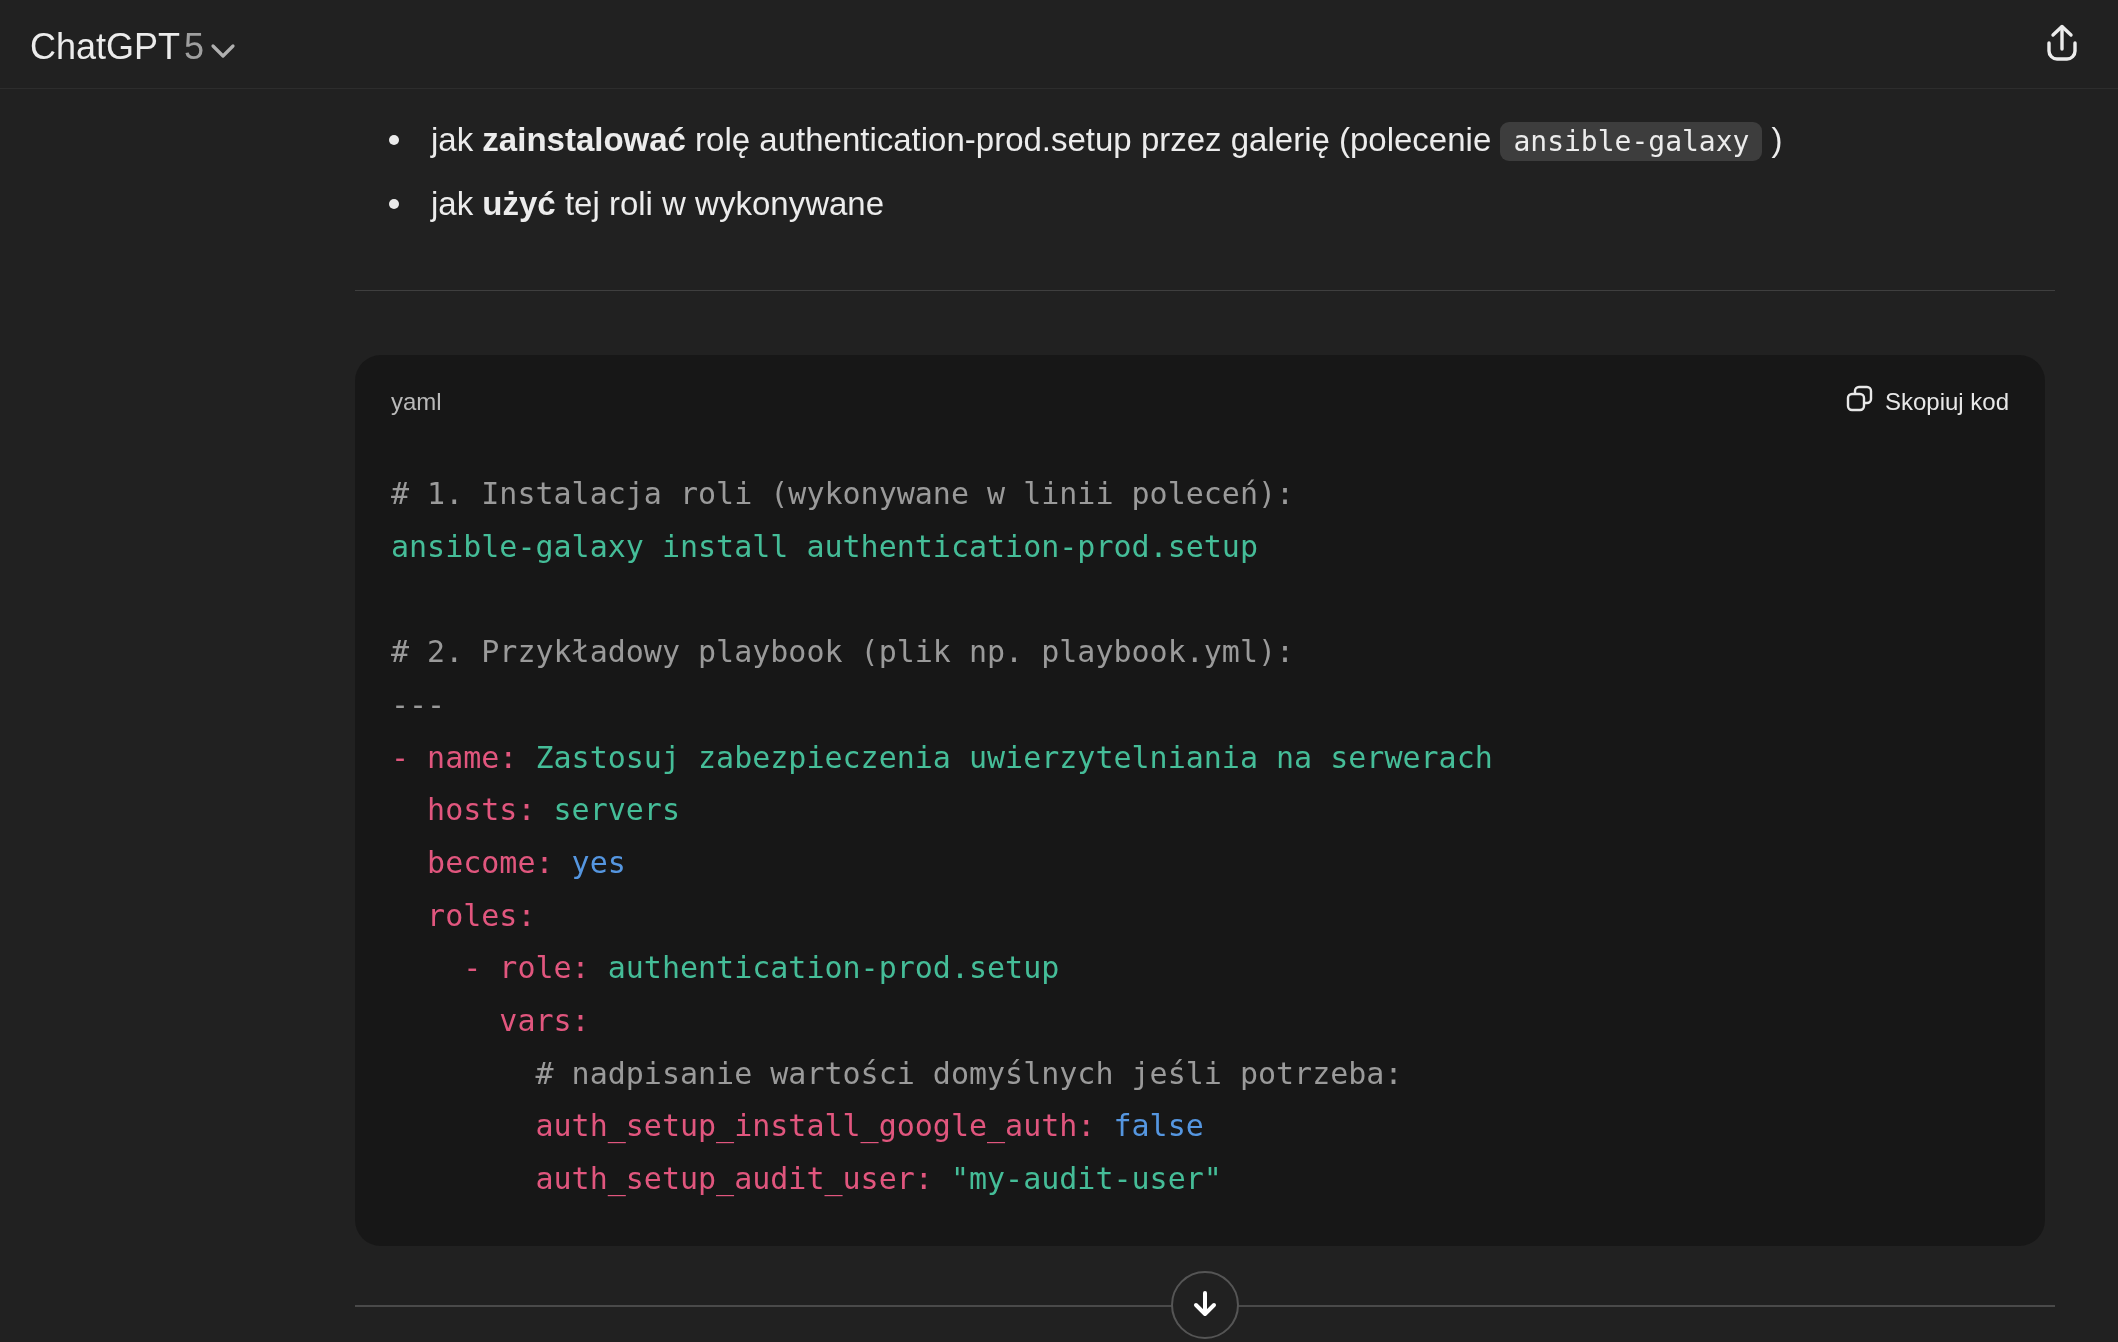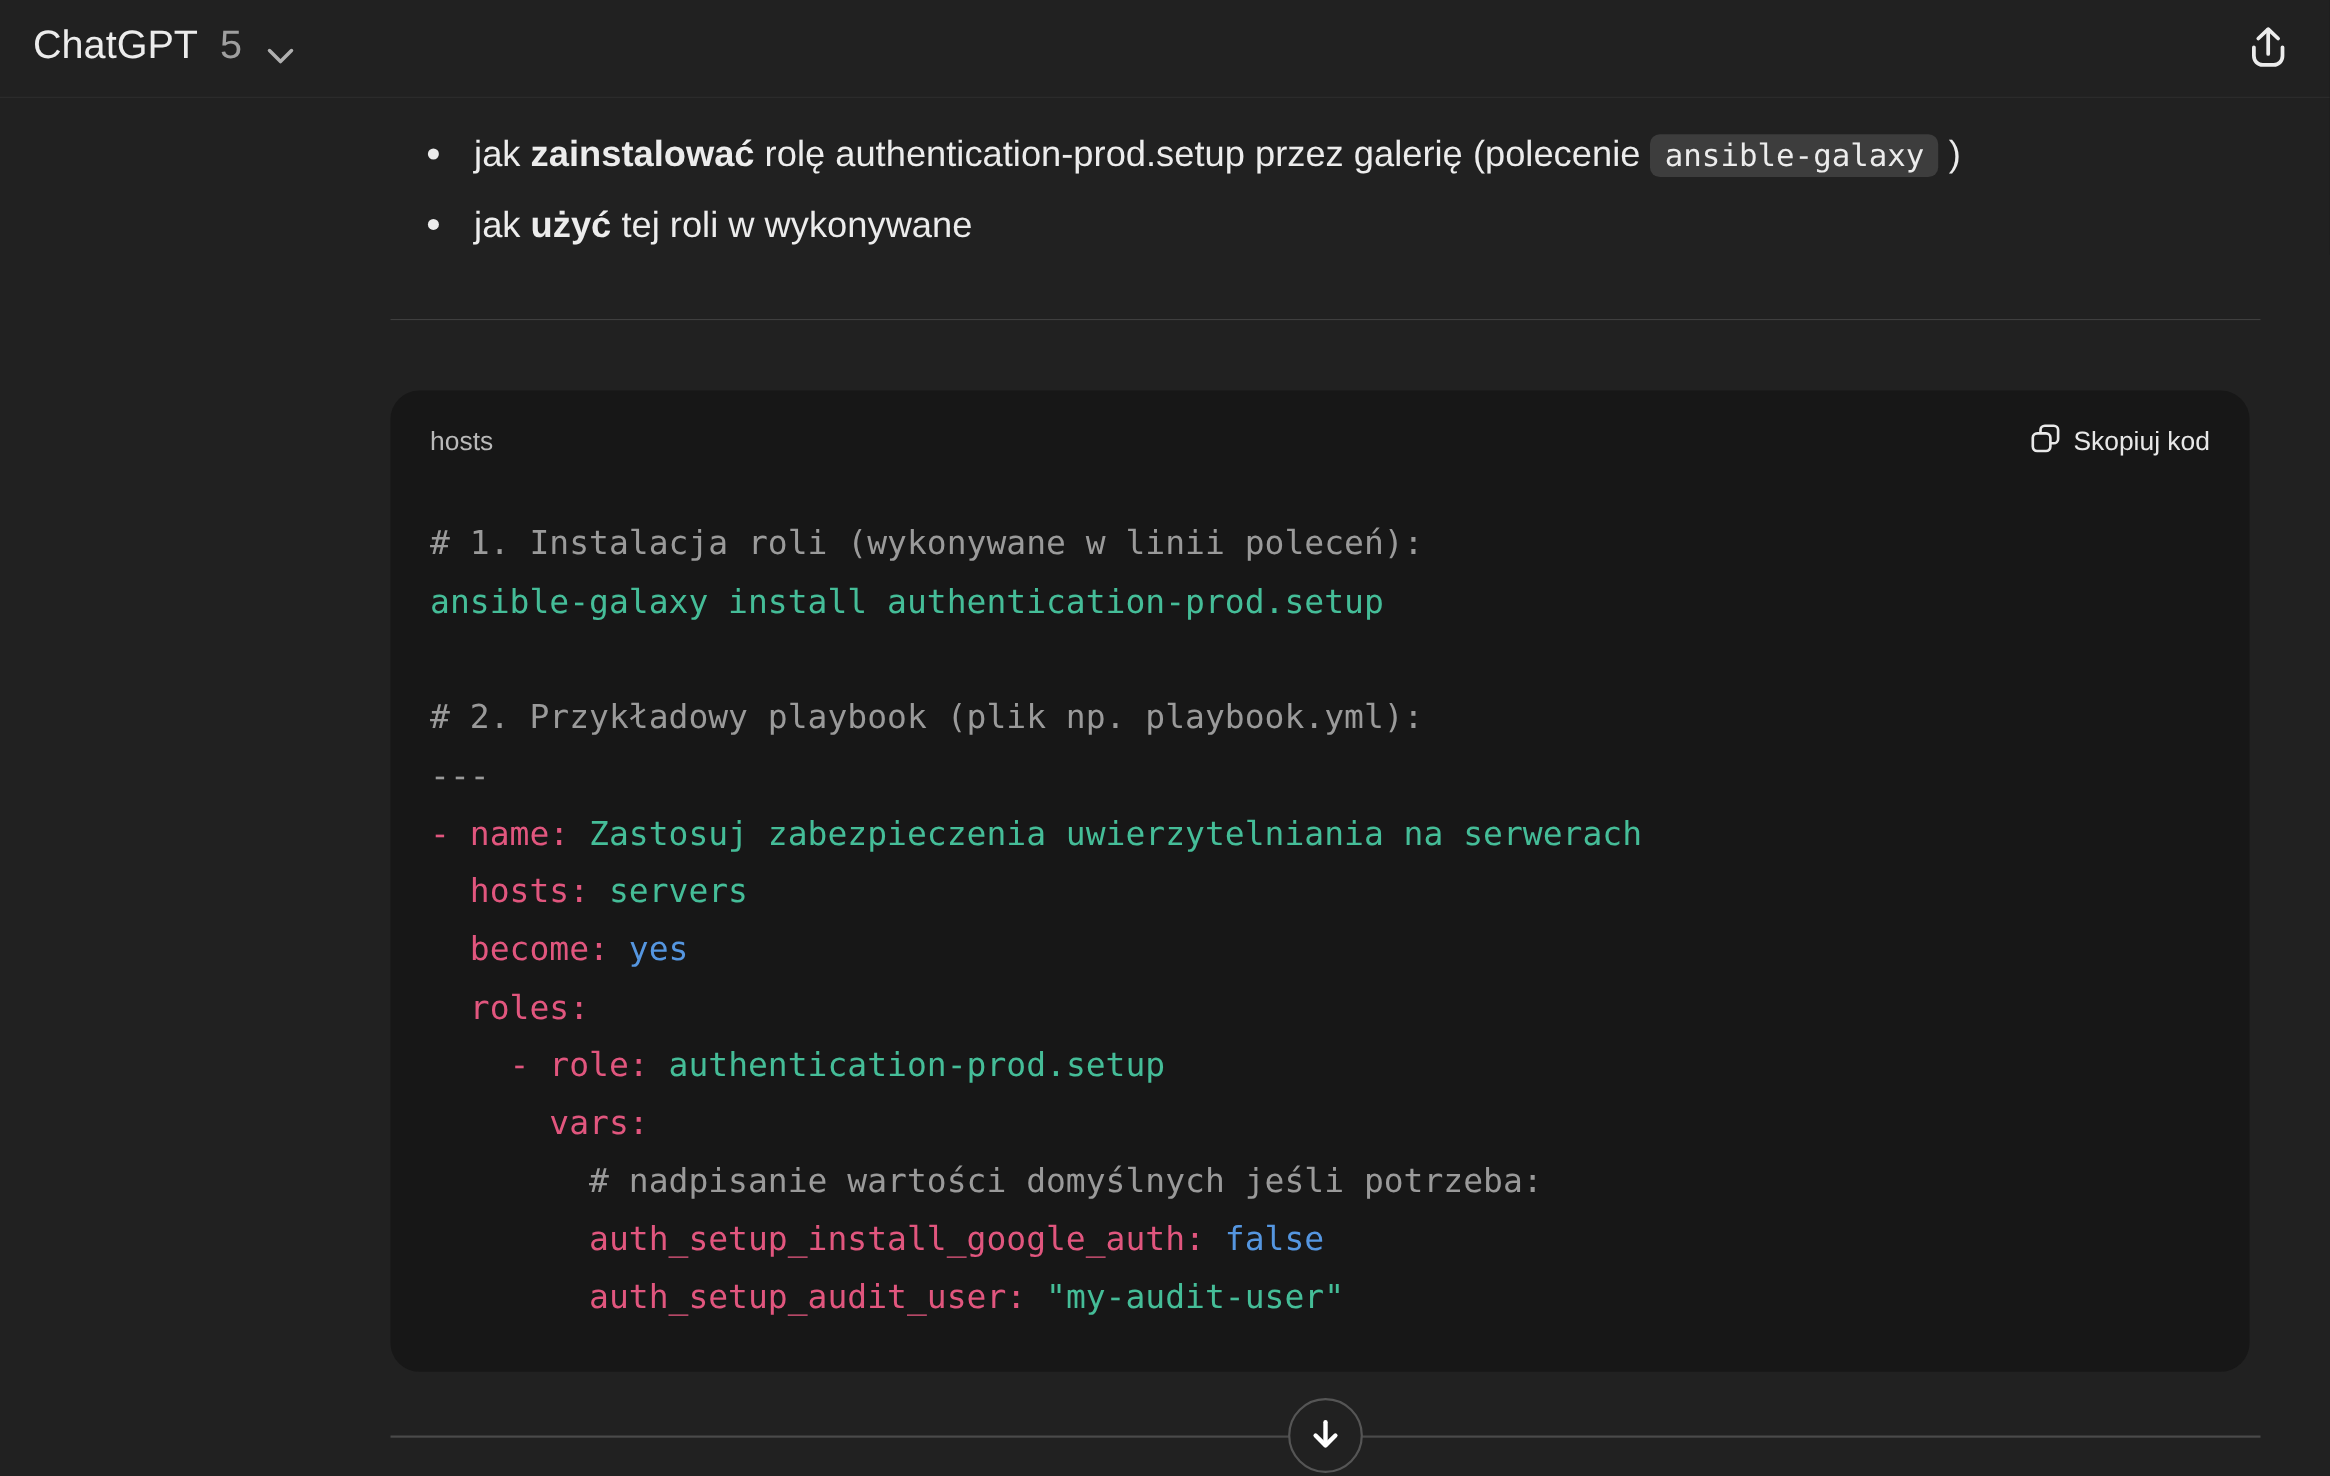--- a/index.html
+++ b/index.html
@@ -12,21 +12,21 @@
     width:2118px;height:1342px;overflow:hidden;position:relative;
     background:var(--page-bg);
     font-family:"Liberation Sans", sans-serif;
     color:#ececec;
   }
   
   .topbar{
     height:89px;display:flex;align-items:center;justify-content:space-between;
     padding:0 30px;border-bottom:1px solid #2d2d2d;
   }
-  .model-switcher{display:flex;align-items:flex-start;gap:20px;font-size:36px;cursor:pointer;}
+  .model-switcher{display:flex;align-items:flex-end;gap:4px;font-size:36px;cursor:pointer;}
   .app-name{color:#ececec;font-weight:500;}
   .model-version{color:#9f9f9f;font-weight:400;}
   .chevron{margin-left:2px;margin-top:6px;}
   .share-btn{background:none;border:none;padding:6px;cursor:pointer;display:flex;}
   
   .content{position:absolute;left:355px;top:89px;width:1700px;}
   ul.bullets{list-style:none;margin:28px 0 0;padding:0;font-size:33px;line-height:46px;}
   ul.bullets li{position:relative;padding-left:76px;margin-bottom:16px;}
   ul.bullets .dot{position:absolute;left:34px;top:18px;width:10px;height:10px;border-radius:50%;background:#ececec;}
   .b{font-weight:700;}
@@ -93,21 +93,21 @@
     <li>
       <span class="dot"></span>
       <span>jak </span><span class="b">użyć</span><span> tej roli w wykonywane</span>
     </li>
   </ul>
 
   <hr class="divider">
 
   <section class="code-card">
     <div class="code-header">
-      <span class="lang-label">hosts</span>
+      <span class="lang-label">yaml</span>
       <button class="copy-btn">
         <span>
           <svg width="27" height="27" viewBox="0 0 27 27" fill="none">
             <rect x="9" y="2" width="16" height="16" rx="4" stroke="#e8e8e8" stroke-width="2.4"></rect>
             <rect x="2" y="9" width="16" height="16" rx="4" fill="#171717" stroke="#e8e8e8" stroke-width="2.4"></rect>
           </svg>
         </span>
         <span>Skopiuj kod</span>
       </button>
     </div>

